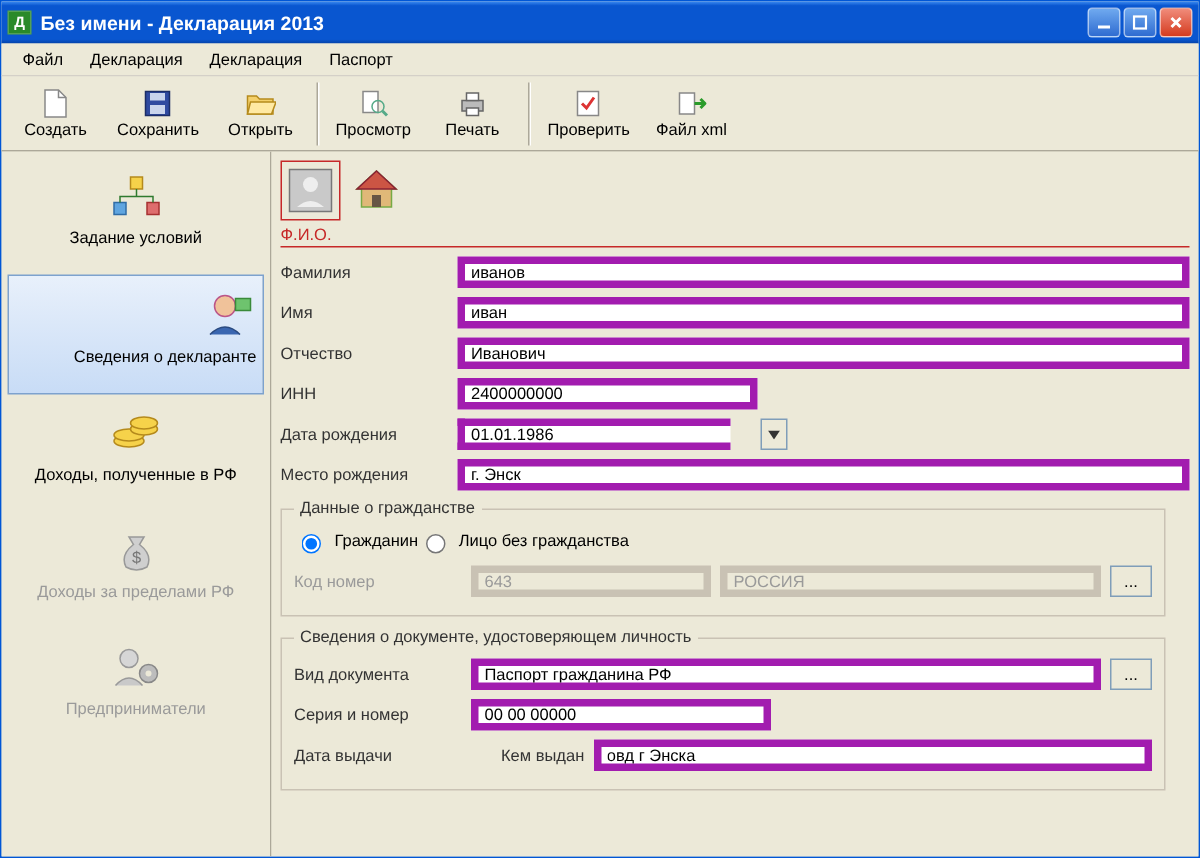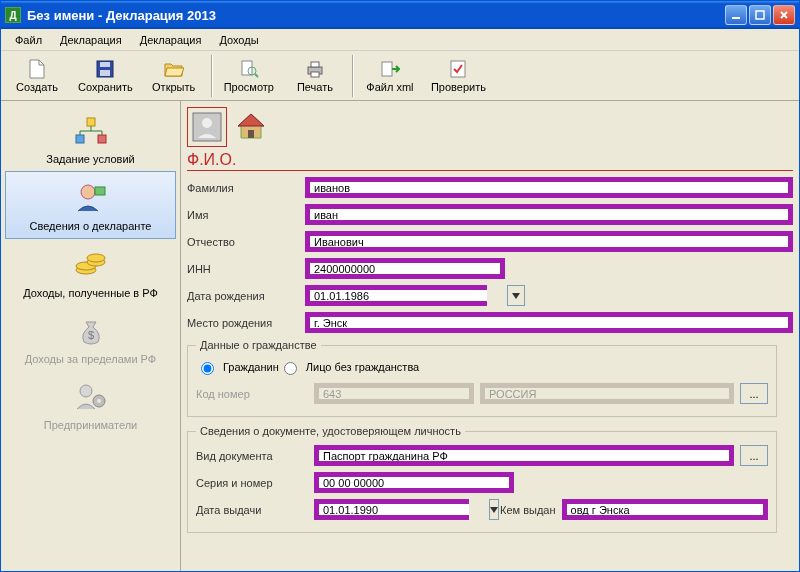--- a/index.html
+++ b/index.html
@@ -87,28 +87,29 @@
   .sidebar {
     width: 180px;
     background: #ece9d8;
     border-right: 1px solid #aca899;
     display: flex;
     flex-direction: column;
     padding-top: 4px;
   }
   .side-item {
     display: flex; flex-direction: column; align-items: center;
-    padding: 8px 4px 6px;
+    padding: 8px 4px 18px;
     cursor: default;
     margin: 0 4px;
     text-align:center;
   }
   .side-item.active {
     background: linear-gradient(to bottom,#e8f0fb,#c8dcf6);
     border: 1px solid #7da2ce;
+    align-items: flex-end;
   }
   .side-item.disabled { color:#9a9a9a; }
   .side-item .sico { width:36px; height:36px; margin-bottom:4px; display:flex;align-items:center;justify-content:center; }
   .main {
     flex: 1;
     background: #ece9d8;
     padding: 4px 6px 4px 6px;
     overflow: hidden;
   }
   .topicons {
@@ -119,21 +120,21 @@
     padding-left: 0px;
   }
   .topicon {
     width: 40px; height: 40px;
     display:flex;align-items:center;justify-content:center;
     border:1px solid transparent;
   }
   .topicon.selected { border:1px solid #c62828; }
   .section-label {
     color: #c62828;
-    font-size: 16px;
+    font-size: 11px;
     border-bottom: 1px solid #c62828;
     margin: 2px 0 6px 0;
     padding-bottom: 1px;
   }
   .form-row {
     display: flex;
     align-items: center;
     margin-bottom: 6px;
     gap: 6px;
   }
@@ -200,21 +201,21 @@
             <path d="M2 2 L8 8 M8 2 L2 8" stroke="#fff" stroke-width="2"></path>
           </svg>
       </div>
     </div>
   </div>
 
   <div class="menubar">
     <div class="menuitem">Файл</div>
     <div class="menuitem">Декларация</div>
     <div class="menuitem">Декларация</div>
-    <div class="menuitem">Доходы</div>
+    <div class="menuitem">Паспорт</div>
   </div>
 
   <div class="toolbar">
     <div class="tbtn">
       <div class="ico">
         <svg width="18" height="20">
             <path d="M2 1 H11 L16 6 V19 H2 Z" fill="#fff" stroke="#888"></path>
             <path d="M11 1 V6 H16" fill="none" stroke="#888"></path>
           </svg>
       </div>
@@ -256,35 +257,35 @@
             <rect x="3" y="7" width="14" height="7" fill="#bbb" stroke="#666"></rect>
             <rect x="6" y="2" width="8" height="5" fill="#fff" stroke="#666"></rect>
             <rect x="6" y="12" width="8" height="5" fill="#fff" stroke="#666"></rect>
           </svg>
       </div>
       <span>Печать</span>
     </div>
     <div class="tbsep"></div>
     <div class="tbtn">
       <div class="ico">
+        <svg width="18" height="20">
+            <rect x="2" y="2" width="14" height="16" fill="#fff" stroke="#888"></rect>
+            <path d="M5 10 L8 13 L13 6" fill="none" stroke="#d33" stroke-width="2"></path>
+          </svg>
+      </div>
+      <span>Проверить</span>
+    </div>
+    <div class="tbtn">
+      <div class="ico">
         <svg width="20" height="20">
             <rect x="2" y="3" width="10" height="14" fill="#fff" stroke="#888"></rect>
             <path d="M12 10 H19 M16 7 L19 10 L16 13" fill="none" stroke="#2a9b2a" stroke-width="2"></path>
           </svg>
       </div>
       <span>Файл xml</span>
-    </div>
-    <div class="tbtn">
-      <div class="ico">
-        <svg width="18" height="20">
-            <rect x="2" y="2" width="14" height="16" fill="#fff" stroke="#888"></rect>
-            <path d="M5 10 L8 13 L13 6" fill="none" stroke="#d33" stroke-width="2"></path>
-          </svg>
-      </div>
-      <span>Проверить</span>
     </div>
   </div>
 
   <div class="content">
 
     <div class="sidebar">
       <div class="side-item">
         <div class="sico">
           <svg width="36" height="30">
               <rect x="14" y="2" width="8" height="8" fill="#f6d24a" stroke="#b58a1c"></rect>
@@ -421,28 +422,20 @@
           <div class="dotbtn">
             <span>...</span>
           </div>
         </div>
         <div class="form-row">
           <div class="form-label">Серия и номер</div>
           <input class="tx" style="flex: 0 0 200px;" value="00 00 00000">
         </div>
         <div class="form-row">
           <div class="form-label">Дата выдачи</div>
-          <div class="datecombo" style="width:160px">
-            <input class="tx" style="flex: 1 1 0%;" value="01.01.1990">
-            <div class="datebtn">
-              <svg width="8" height="6">
-                  <path d="M0 0 H8 L4 6 Z" fill="#333"></path>
-                </svg>
-            </div>
-          </div>
           <div class="form-label" style="width:auto;margin-left:20px">Кем выдан</div>
           <input class="tx" value="овд г Энска" style="">
         </div>
       </fieldset>
 
     </div>
   </div>
 </div>
 
 </body></html>

